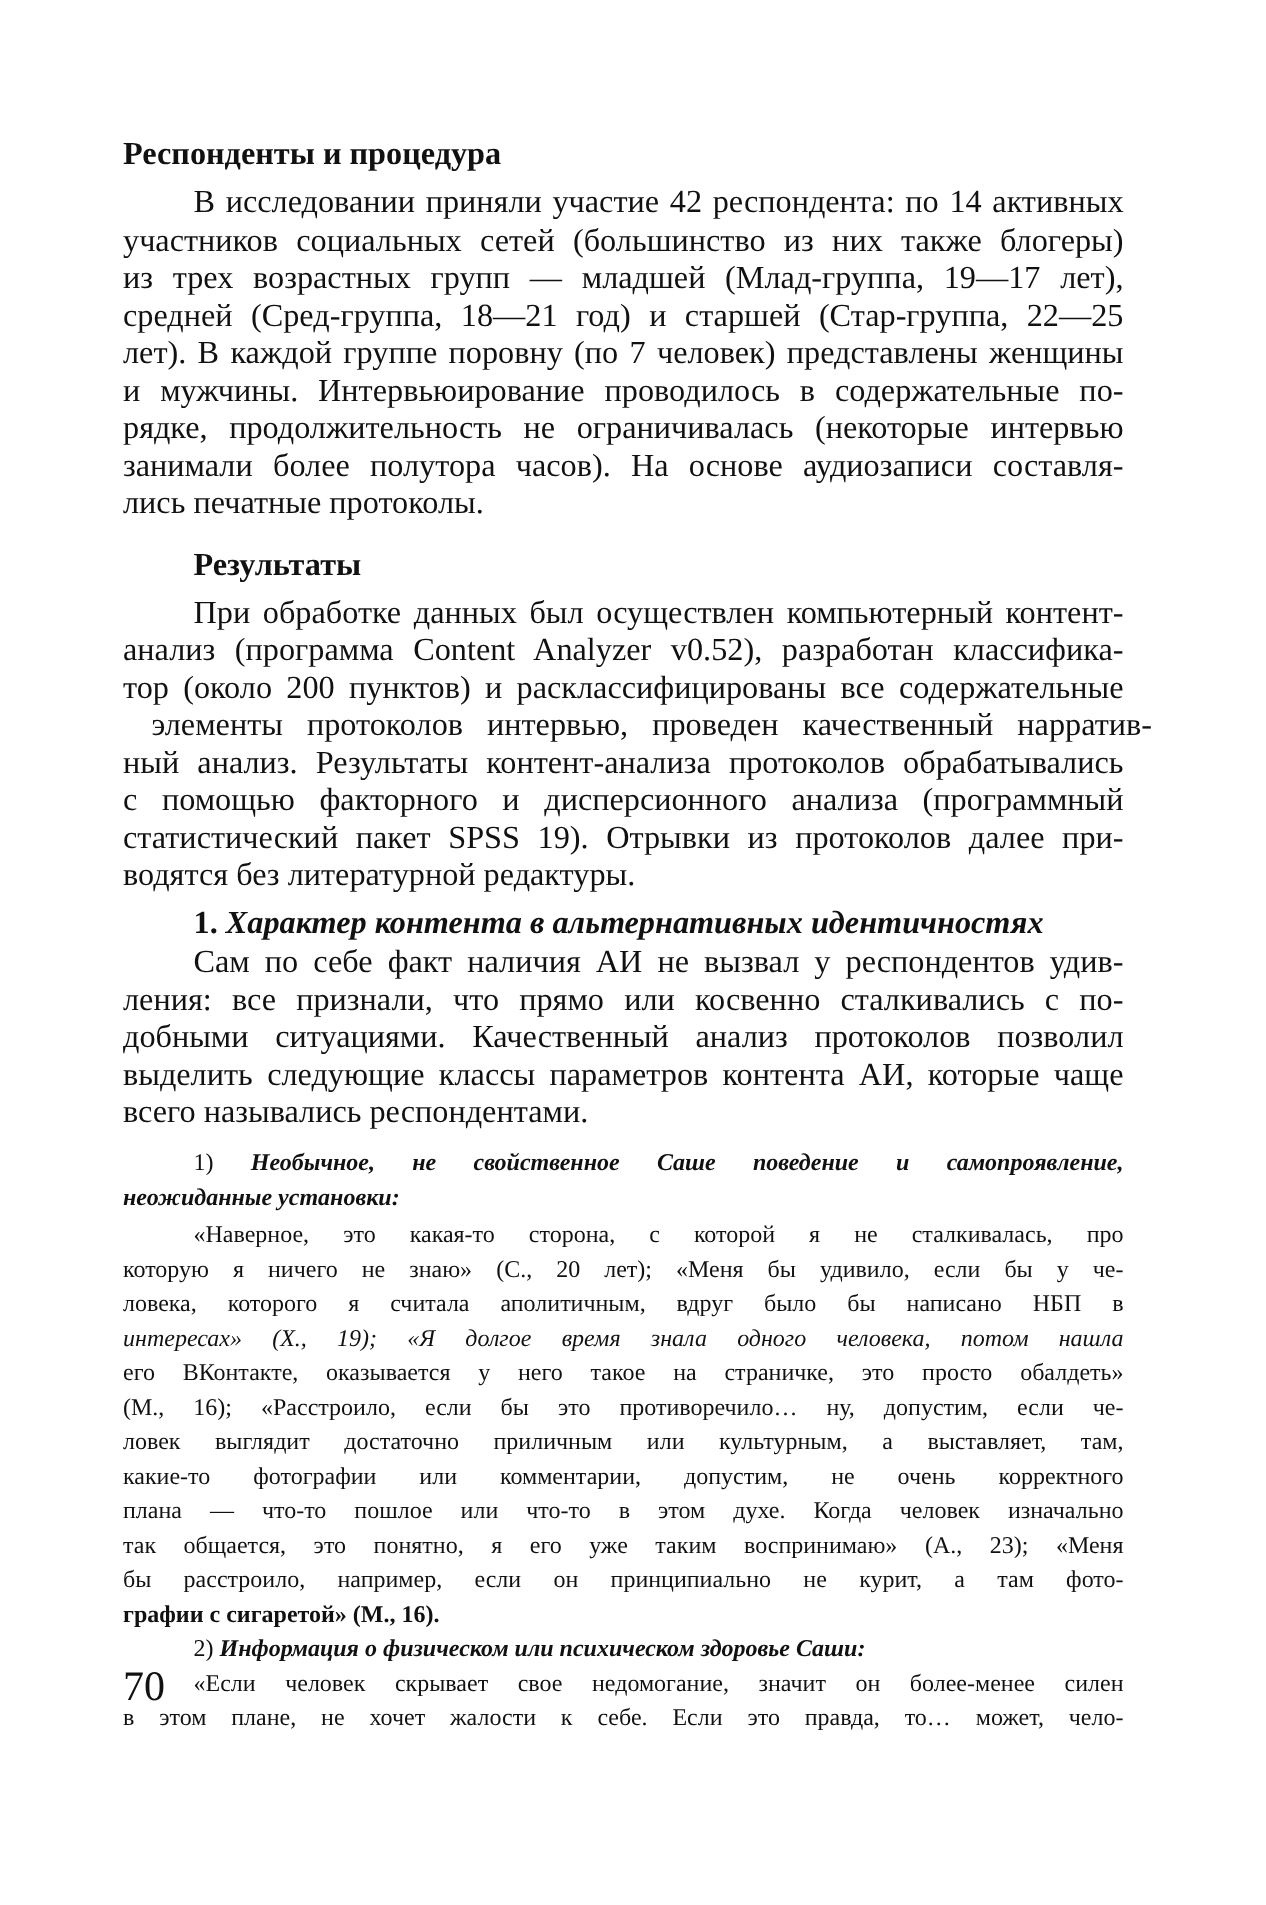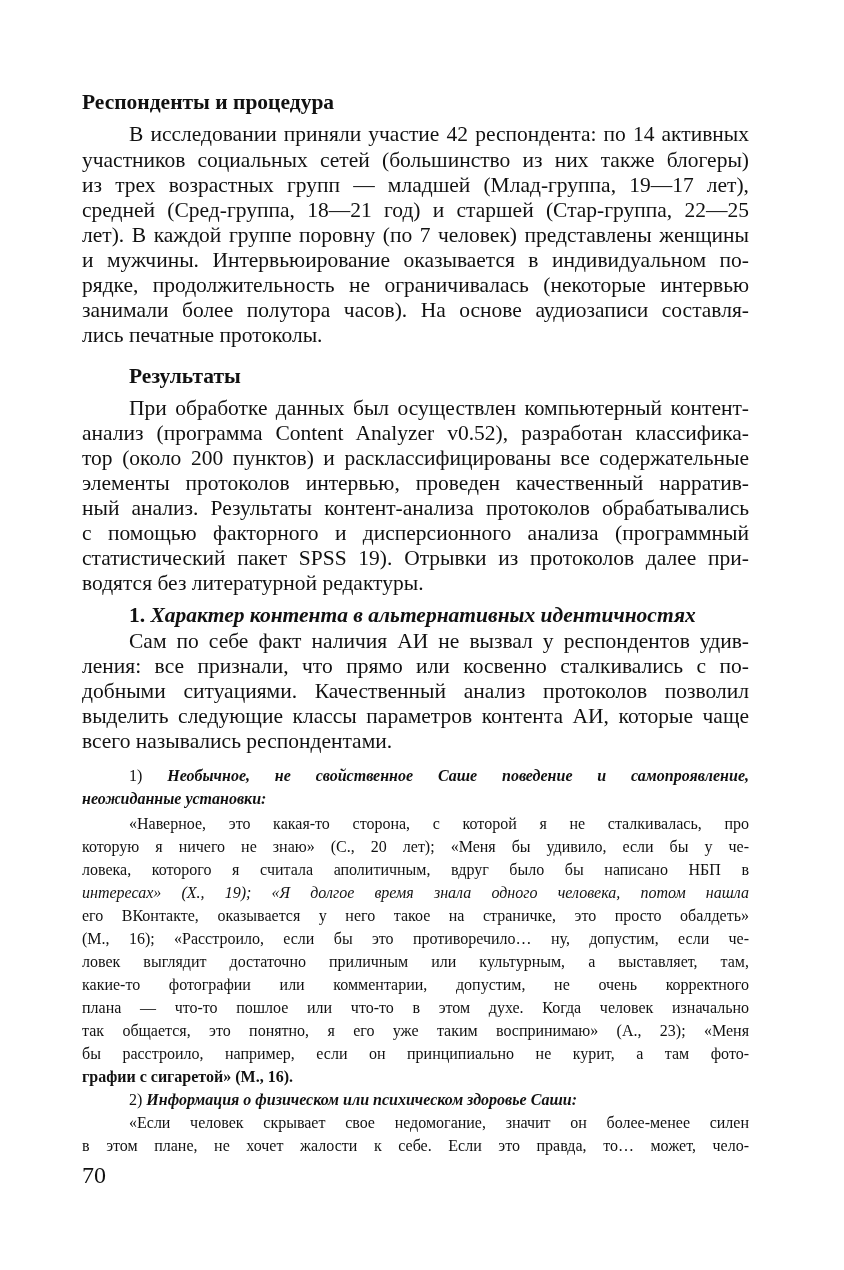--- a/index.html
+++ b/index.html
@@ -53,46 +53,46 @@
     .subheading {
       text-align-last: left;
     }
     .bi {
       font-weight: bold;
       font-style: italic;
     }
     .page-number {
       position: absolute;
       left: 82px;
-      top: 1163px;
-      font-size: 24px;
+      top: 1113px;
+      font-size: 28px;
       line-height: 24px;
     }
   </style>
 </head>
 <body>
 
 <div class="page">
 
   <div class="line big heading" style="top:89px;">Респонденты и процедура</div>
   <div class="line big indent" style="top:121px;">В исследовании приняли участие 42 респондента: по 14 активных</div>
   <div class="line big" style="top:147px;">участников социальных сетей (большинство из них также блогеры)</div>
   <div class="line big" style="top:172px;">из трех возрастных групп — младшей (Млад-группа, 19—17 лет),</div>
   <div class="line big" style="top:197px;">средней (Сред-группа, 18—21 год) и старшей (Стар-группа, 22—25</div>
   <div class="line big" style="top:222px;">лет). В каждой группе поровну (по 7 человек) представлены женщины</div>
-  <div class="line big" style="top:247px;">и мужчины. Интервьюирование оказывается в индивидуальном по-</div>
+  <div class="line big" style="top:247px;">и мужчины. Интервьюирование проводилось в содержательные по-</div>
   <div class="line big" style="top:272px;">рядке, продолжительность не ограничивалась (некоторые интервью</div>
   <div class="line big" style="top:297px;">занимали более полутора часов). На основе аудиозаписи составля-</div>
   <div class="line big last" style="top:322px;">лись печатные протоколы.</div>
 
   <div class="line big heading" style="top:363px; left:47px; width:620px;">Результаты</div>
   <div class="line big indent" style="top:395px;">При обработке данных был осуществлен компьютерный контент-</div>
   <div class="line big" style="top:420px;">анализ (программа Content Analyzer v0.52), разработан классифика-</div>
   <div class="line big" style="top:445px;">тор (около 200 пунктов) и расклассифицированы все содержательные</div>
-  <div class="line big" style="top:470px;">элементы протоколов интервью, проведен качественный нарратив-</div>
+  <div class="line big" style="top:470px;margin-left:19px;">элементы протоколов интервью, проведен качественный нарратив-</div>
   <div class="line big" style="top:495px;">ный анализ. Результаты контент-анализа протоколов обрабатывались</div>
   <div class="line big" style="top:520px;">с помощью факторного и дисперсионного анализа (программный</div>
   <div class="line big" style="top:545px;">статистический пакет SPSS 19). Отрывки из протоколов далее при-</div>
   <div class="line big last" style="top:570px;">водятся без литературной редактуры.</div>
 
   <div class="line big subheading" style="top:602px; left:47px; width:620px;">
     <span style="font-weight:bold;">1.</span>
     <span class="bi">Характер контента в альтернативных идентичностях</span>
   </div>
   <div class="line big indent" style="top:628px;">Сам по себе факт наличия АИ не вызвал у респондентов удив-</div>

